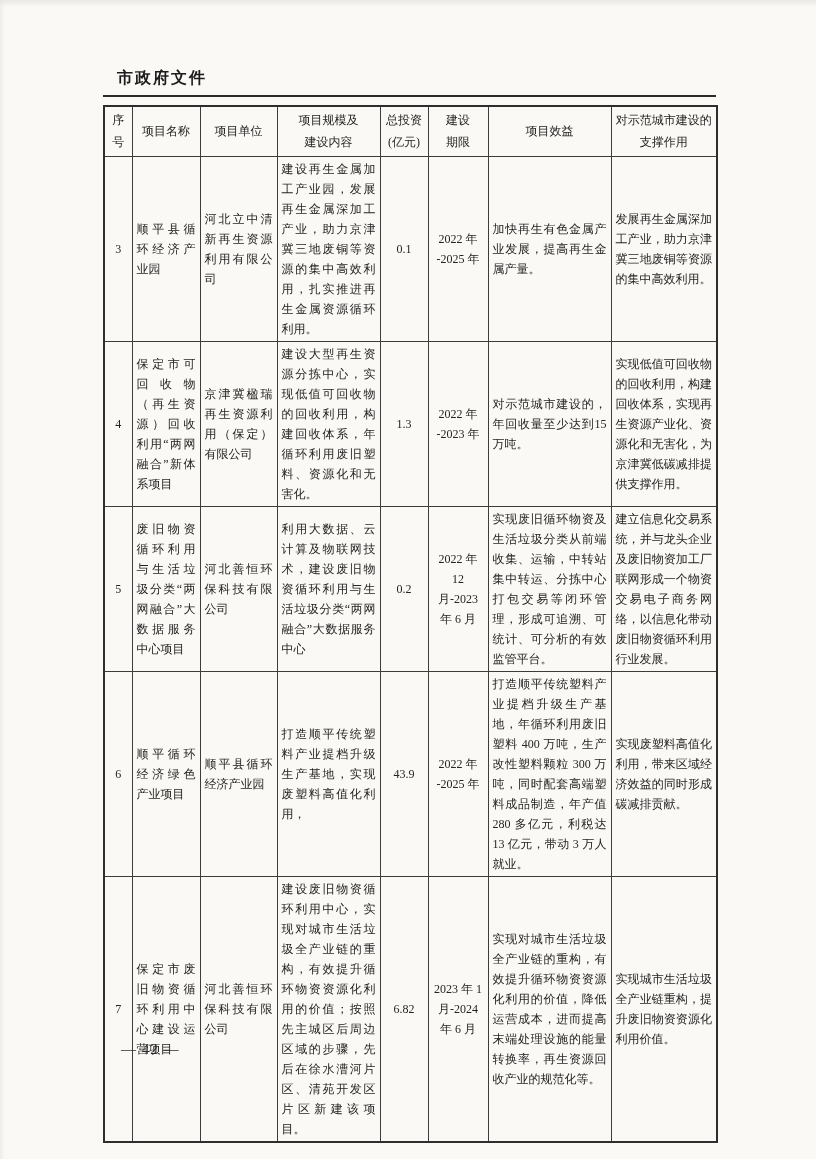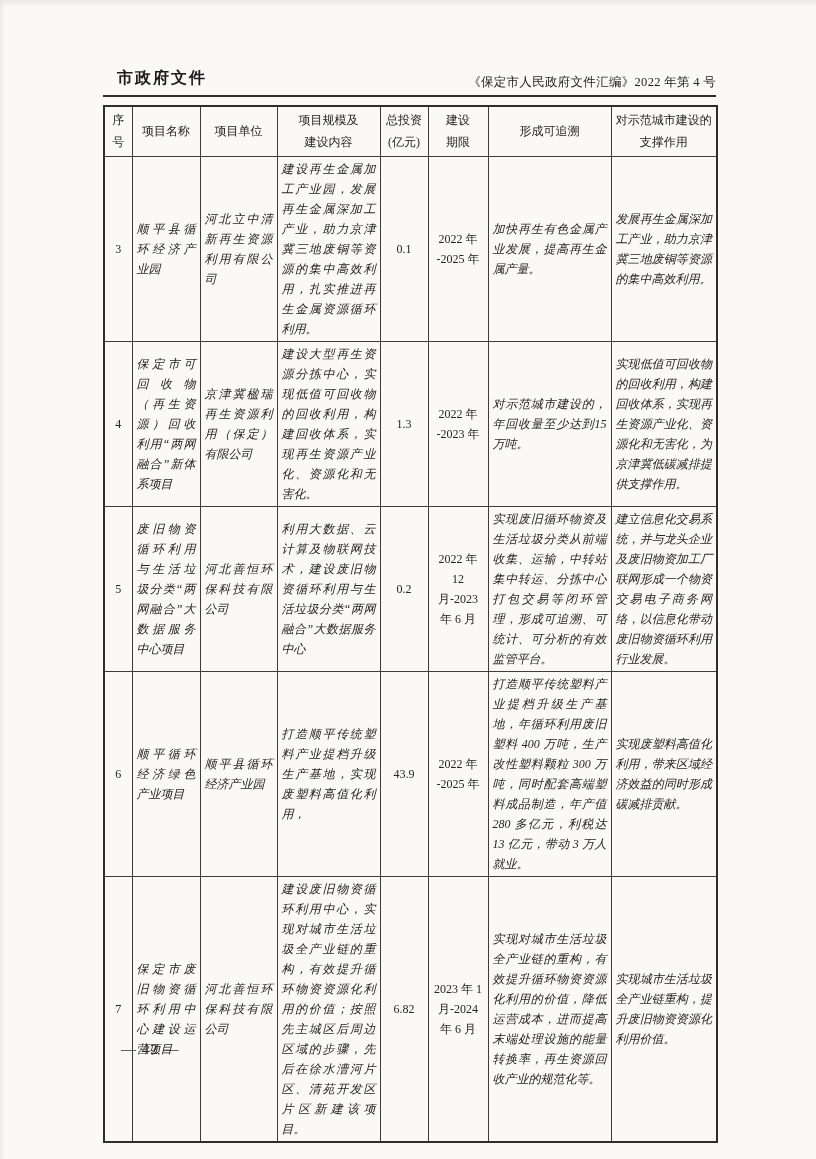--- a/index.html
+++ b/index.html
@@ -48,37 +48,36 @@
     padding:2px 4px;
     font-weight:normal;
     overflow:hidden;
   }
   col.w-seq{width:28px} col.w-name{width:68px} col.w-unit{width:77px}
   col.w-scope{width:103px} col.w-inv{width:48px} col.w-per{width:60px}
   col.w-ben{width:123px} col.w-sup{width:106px}
   tr.hrow{height:50px} tr.r3{height:148px} tr.r4{height:152px}
   tr.r5{height:158px} tr.r6{height:199px} tr.r7{height:223px}
   .c { text-align:center; }
-  .j { text-align:justify;font-style:italic; }
+  .j { text-align:justify; }
   .pre { white-space:pre-line;font-family:Liberation Serif, serif; }
   table.projects th { text-align:center; white-space:pre-line; line-height:22px; }
   .footer-pageno {
     position:absolute; left:121px; top:1041px;
     font-size:15px; letter-spacing:1px; color:#2a2a2a;
   }
 </style>
 </head>
 <body>
 
 <div class="page">
   <div class="scan-edge-top"></div>
   <div class="scan-edge-left"></div>
 
   <div class="hdr-left">市政府文件</div>
-  <div class="hdr-right">《保定市人民政府文件汇编》2022 年第 4 号</div>
   <div class="hdr-rule"></div>
 
   <table class="projects">
     <colgroup>
       <col class="w-seq">
         <col class="w-name">
         <col class="w-unit">
         <col class="w-scope">
       <col class="w-inv">
         <col class="w-per">
@@ -90,40 +89,40 @@
       <th>序
 号</th>
       <th>项目名称</th>
       <th>项目单位</th>
       <th>项目规模及
 建设内容</th>
       <th>总投资
 (亿元)</th>
       <th>建设
 期限</th>
-      <th>形成可追溯</th>
+      <th>项目效益</th>
       <th>对示范城市建设的
 支撑作用</th>
     </tr>
     <tr class="r3">
       <td class="c">3</td>
       <td class="j">顺平县循环经济产业园</td>
       <td class="j">河北立中清新再生资源利用有限公司</td>
       <td class="j">建设再生金属加工产业园，发展再生金属深加工产业，助力京津冀三地废铜等资源的集中高效利用，扎实推进再生金属资源循环利用。</td>
       <td class="c">0.1</td>
       <td class="c pre">2022 年
 -2025 年</td>
       <td class="j">加快再生有色金属产业发展，提高再生金属产量。</td>
       <td class="j">发展再生金属深加工产业，助力京津冀三地废铜等资源的集中高效利用。</td>
     </tr>
     <tr class="r4">
       <td class="c">4</td>
       <td class="j">保定市可回收物（再生资源）回收利用“两网融合”新体系项目</td>
       <td class="j">京津冀楹瑞再生资源利用（保定）有限公司</td>
-      <td class="j">建设大型再生资源分拣中心，实现低值可回收物的回收利用，构建回收体系，实现再生资源产业化、资源化和无害化。</td>
+      <td class="j">建设大型再生资源分拣中心，实现低值可回收物的回收利用，构建回收体系，年循环利用废旧塑料、资源化和无害化。</td>
       <td class="c">1.3</td>
       <td class="c pre">2022 年
 -2023 年</td>
       <td class="j">对示范城市建设的，年回收量至少达到15万吨。</td>
       <td class="j">实现低值可回收物的回收利用，构建回收体系，实现再生资源产业化、资源化和无害化，为京津冀低碳减排提供支撑作用。</td>
     </tr>
     <tr class="r5">
       <td class="c">5</td>
       <td class="j">废旧物资循环利用与生活垃圾分类“两网融合”大数据服务中心项目</td>
       <td class="j">河北善恒环保科技有限公司</td>

